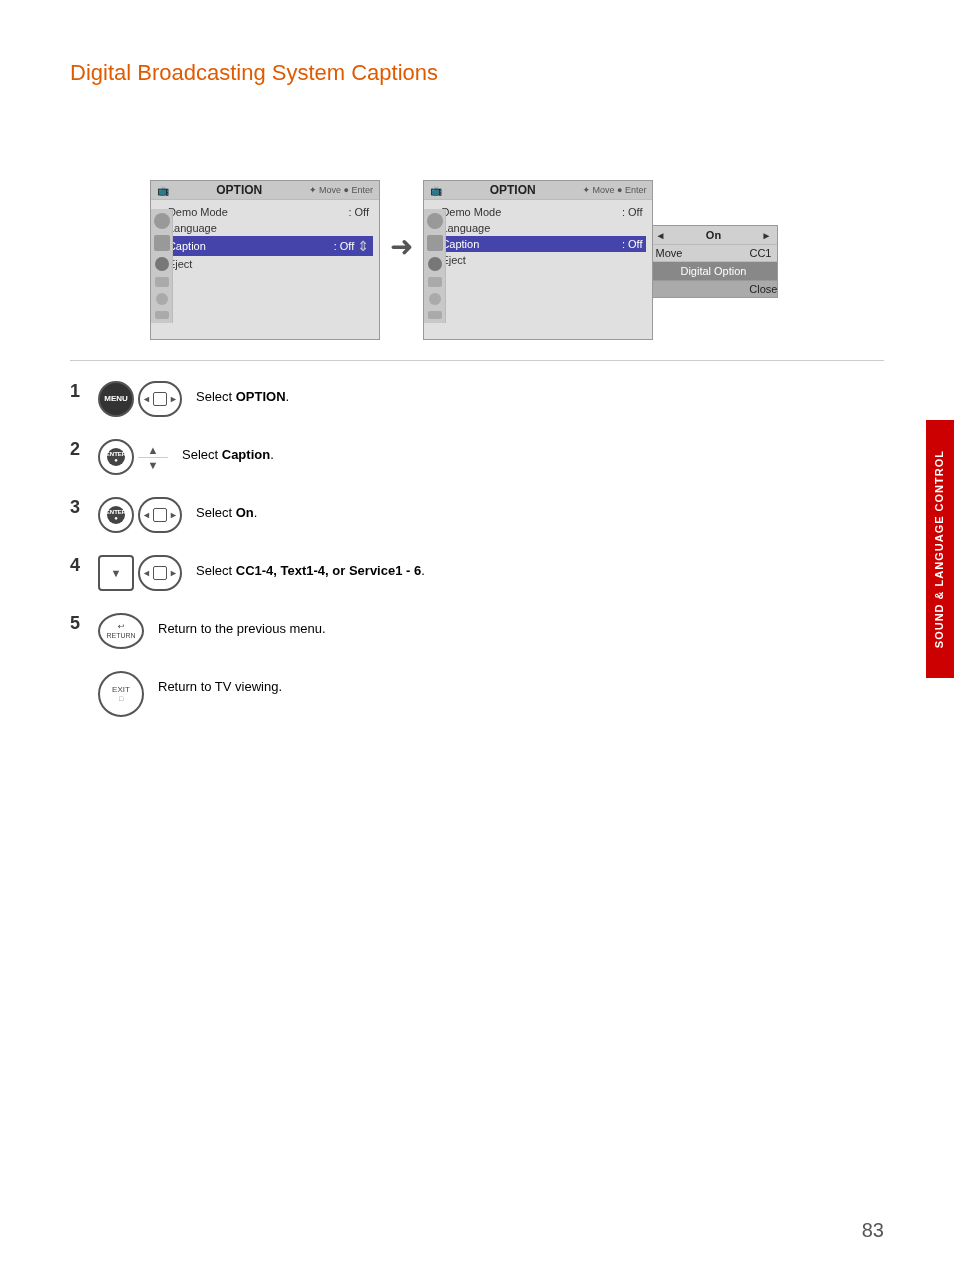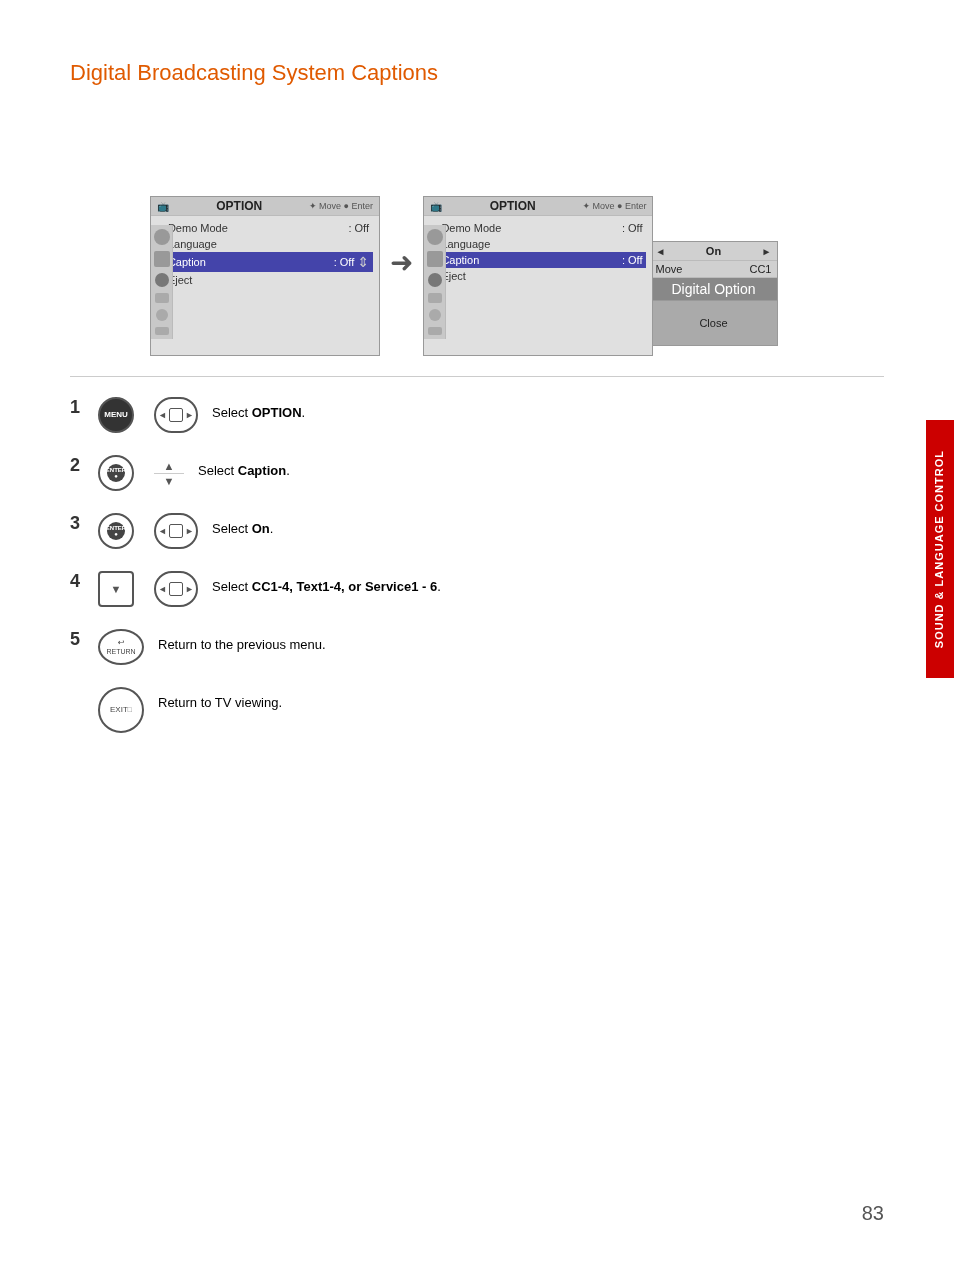--- a/index.html
+++ b/index.html
@@ -14,21 +14,21 @@
     }
 
     .page-content {
       padding: 60px 70px 40px 70px;
     }
 
     h1 {
       font-size: 22px;
       font-weight: normal;
       color: #e05a00;
-      margin-bottom: 36px;
+      margin-bottom: 20px;
     }
 
     .intro-text {
       font-size: 13px;
       line-height: 1.7;
       margin-bottom: 30px;
       color: #222;
     }
 
     .intro-text strong {
@@ -97,32 +97,32 @@
       font-size: 11px;
       border-bottom: 1px solid #bbb;
     }
 
     .popup-option-btn {
       display: block;
       background: #888;
       color: #fff;
       text-align: center;
       padding: 3px 0;
-      font-size: 14px;
+      font-size: 11px;
       border: none;
       width: 100%;
       border-bottom: 1px solid #999;
     }
 
     .popup-close-btn {
       display: block;
       background: #aaa;
       color: #222;
-      text-align: center;
-      padding: 16px 0;
+      text-align: right;
+      padding: 2px 0;
       font-size: 11px;
       border: none;
       width: 100%;
     }
 
     
     .divider {
       border: none;
       border-top: 1px solid #ccc;
       margin: 20px 0;
@@ -143,21 +143,21 @@
     .step-number {
       font-size: 18px;
       font-weight: bold;
       color: #333;
       min-width: 14px;
     }
 
     .step-buttons {
       display: flex;
       align-items: center;
-      gap: 20px;
+      gap: 4px;
       flex-shrink: 0;
     }
 
     .btn-circle {
       width: 36px;
       height: 36px;
       border-radius: 50%;
       border: 2px solid #555;
       display: flex;
       align-items: center;
@@ -250,21 +250,21 @@
       font-weight: bold;
       letter-spacing: 1px;
       transform: rotate(180deg);
       white-space: nowrap;
       line-height: 1.4;
     }
 
     
     .page-number {
       position: absolute;
-      bottom: 47px;
+      bottom: 30px;
       right: 70px;
       font-size: 20px;
       color: #555;
     }
 
     
     .screen-left-icons {
       position: absolute;
       left: 0;
       top: 28px;
@@ -322,21 +322,21 @@
       background: #fff;
       line-height: 1.2;
     }
 
     .exit-btn {
       width: 46px;
       height: 46px;
       border-radius: 50%;
       border: 2px solid #555;
       display: flex;
-      flex-direction: row;
+      flex-direction: column;
       align-items: center;
       justify-content: center;
       font-size: 8px;
       color: #444;
       background: #fff;
       line-height: 1.2;
     }
 
     .screenshots-container {
       display: flex;

